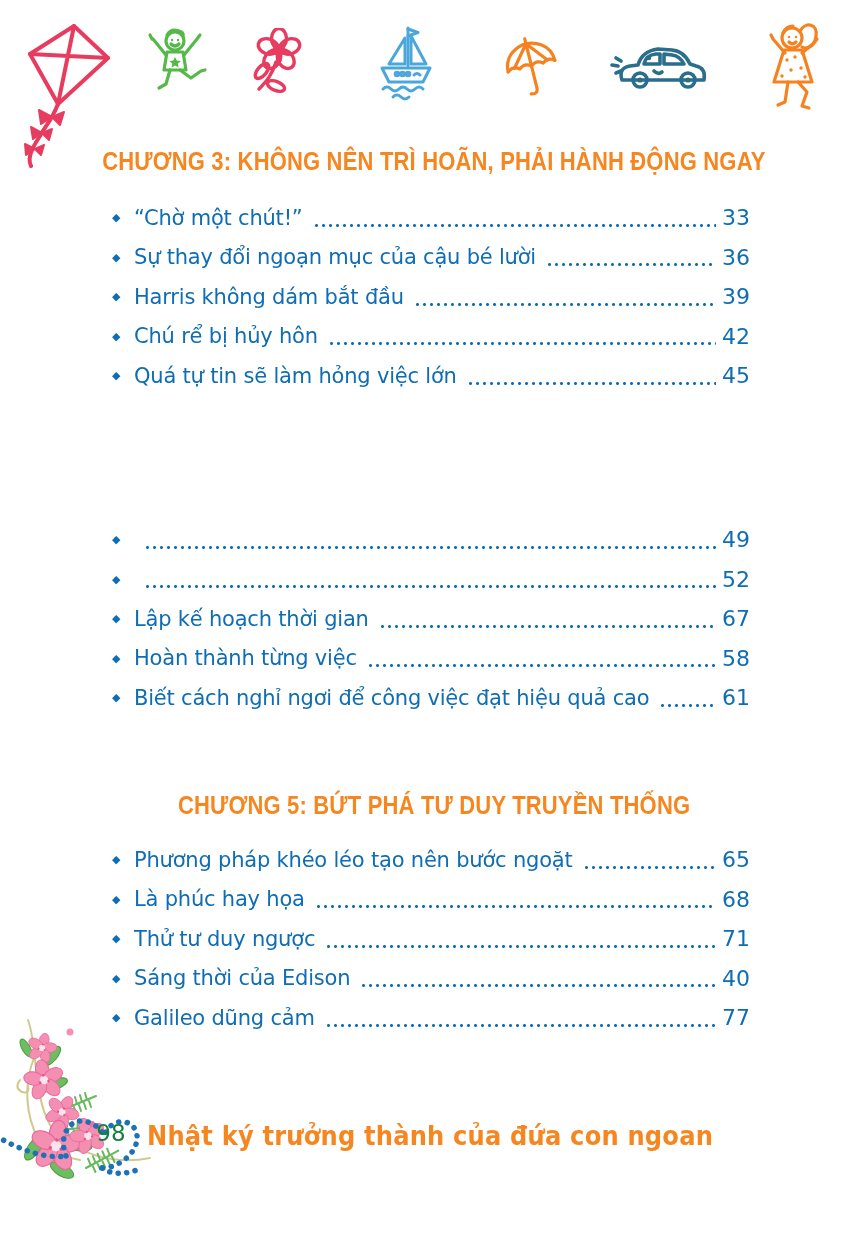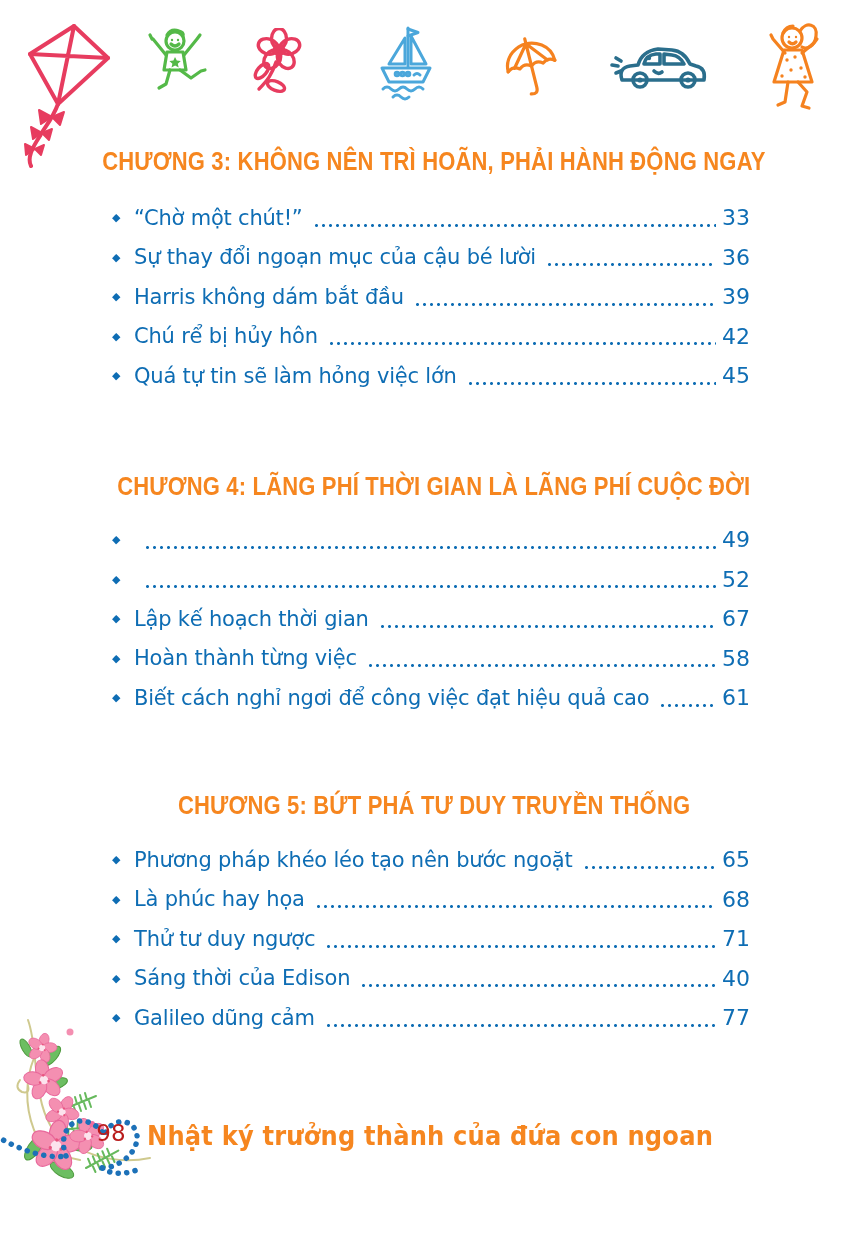--- a/index.html
+++ b/index.html
@@ -23,21 +23,21 @@
   .entry-title{flex:none;font-size:21px;white-space:nowrap;letter-spacing:-0.2px;}
   .leader{
     flex:1 1 8px;min-width:8px;height:3px;margin:15px 6px 0 10px;
     background-image:radial-gradient(circle,#0E6DB4 1.35px,transparent 1.5px);
     background-size:7px 3px;background-repeat:repeat-x;background-position:left center;
   }
   .entry-page{flex:none;font-size:22px;min-width:30px;text-align:left;}
 
   .footer-page-number{
     position:absolute;left:92px;top:1120px;width:38px;text-align:center;
-    font-size:23px;color:#b91c1c;z-index:3;
+    font-size:23px;color:#15803d;z-index:3;
   }
   .footer-title{
     position:absolute;left:147px;top:1119px;z-index:3;
     font-size:26px;line-height:34px;font-weight:bold;color:#F6861F;white-space:nowrap;
     transform:scaleX(.93);transform-origin:left center;letter-spacing:.2px;
   }
 </style>
 </head>
 <body>
 
@@ -177,23 +177,20 @@
       <span class="entry-page">42</span>
     </div>
     <div class="toc-row">
       <span class="bullet">◆</span>
       <span class="entry-title">Quá tự tin sẽ làm hỏng việc lớn</span>
       <span class="leader"></span>
       <span class="entry-page">45</span>
     </div>
   </div>
 
-  <div class="chapter-heading" style="top:471px">
-    <span class="squeeze">CHƯƠNG 4: LÃNG PHÍ THỜI GIAN LÀ LÃNG PHÍ CUỘC ĐỜI</span>
-  </div>
   <div class="toc" style="top:520px">
     <div class="toc-row">
       <span class="bullet">◆</span>
       <span class="leader"></span>
       <span class="entry-page">49</span>
     </div>
     <div class="toc-row">
       <span class="bullet">◆</span>
       <span class="leader"></span>
       <span class="entry-page">52</span>

